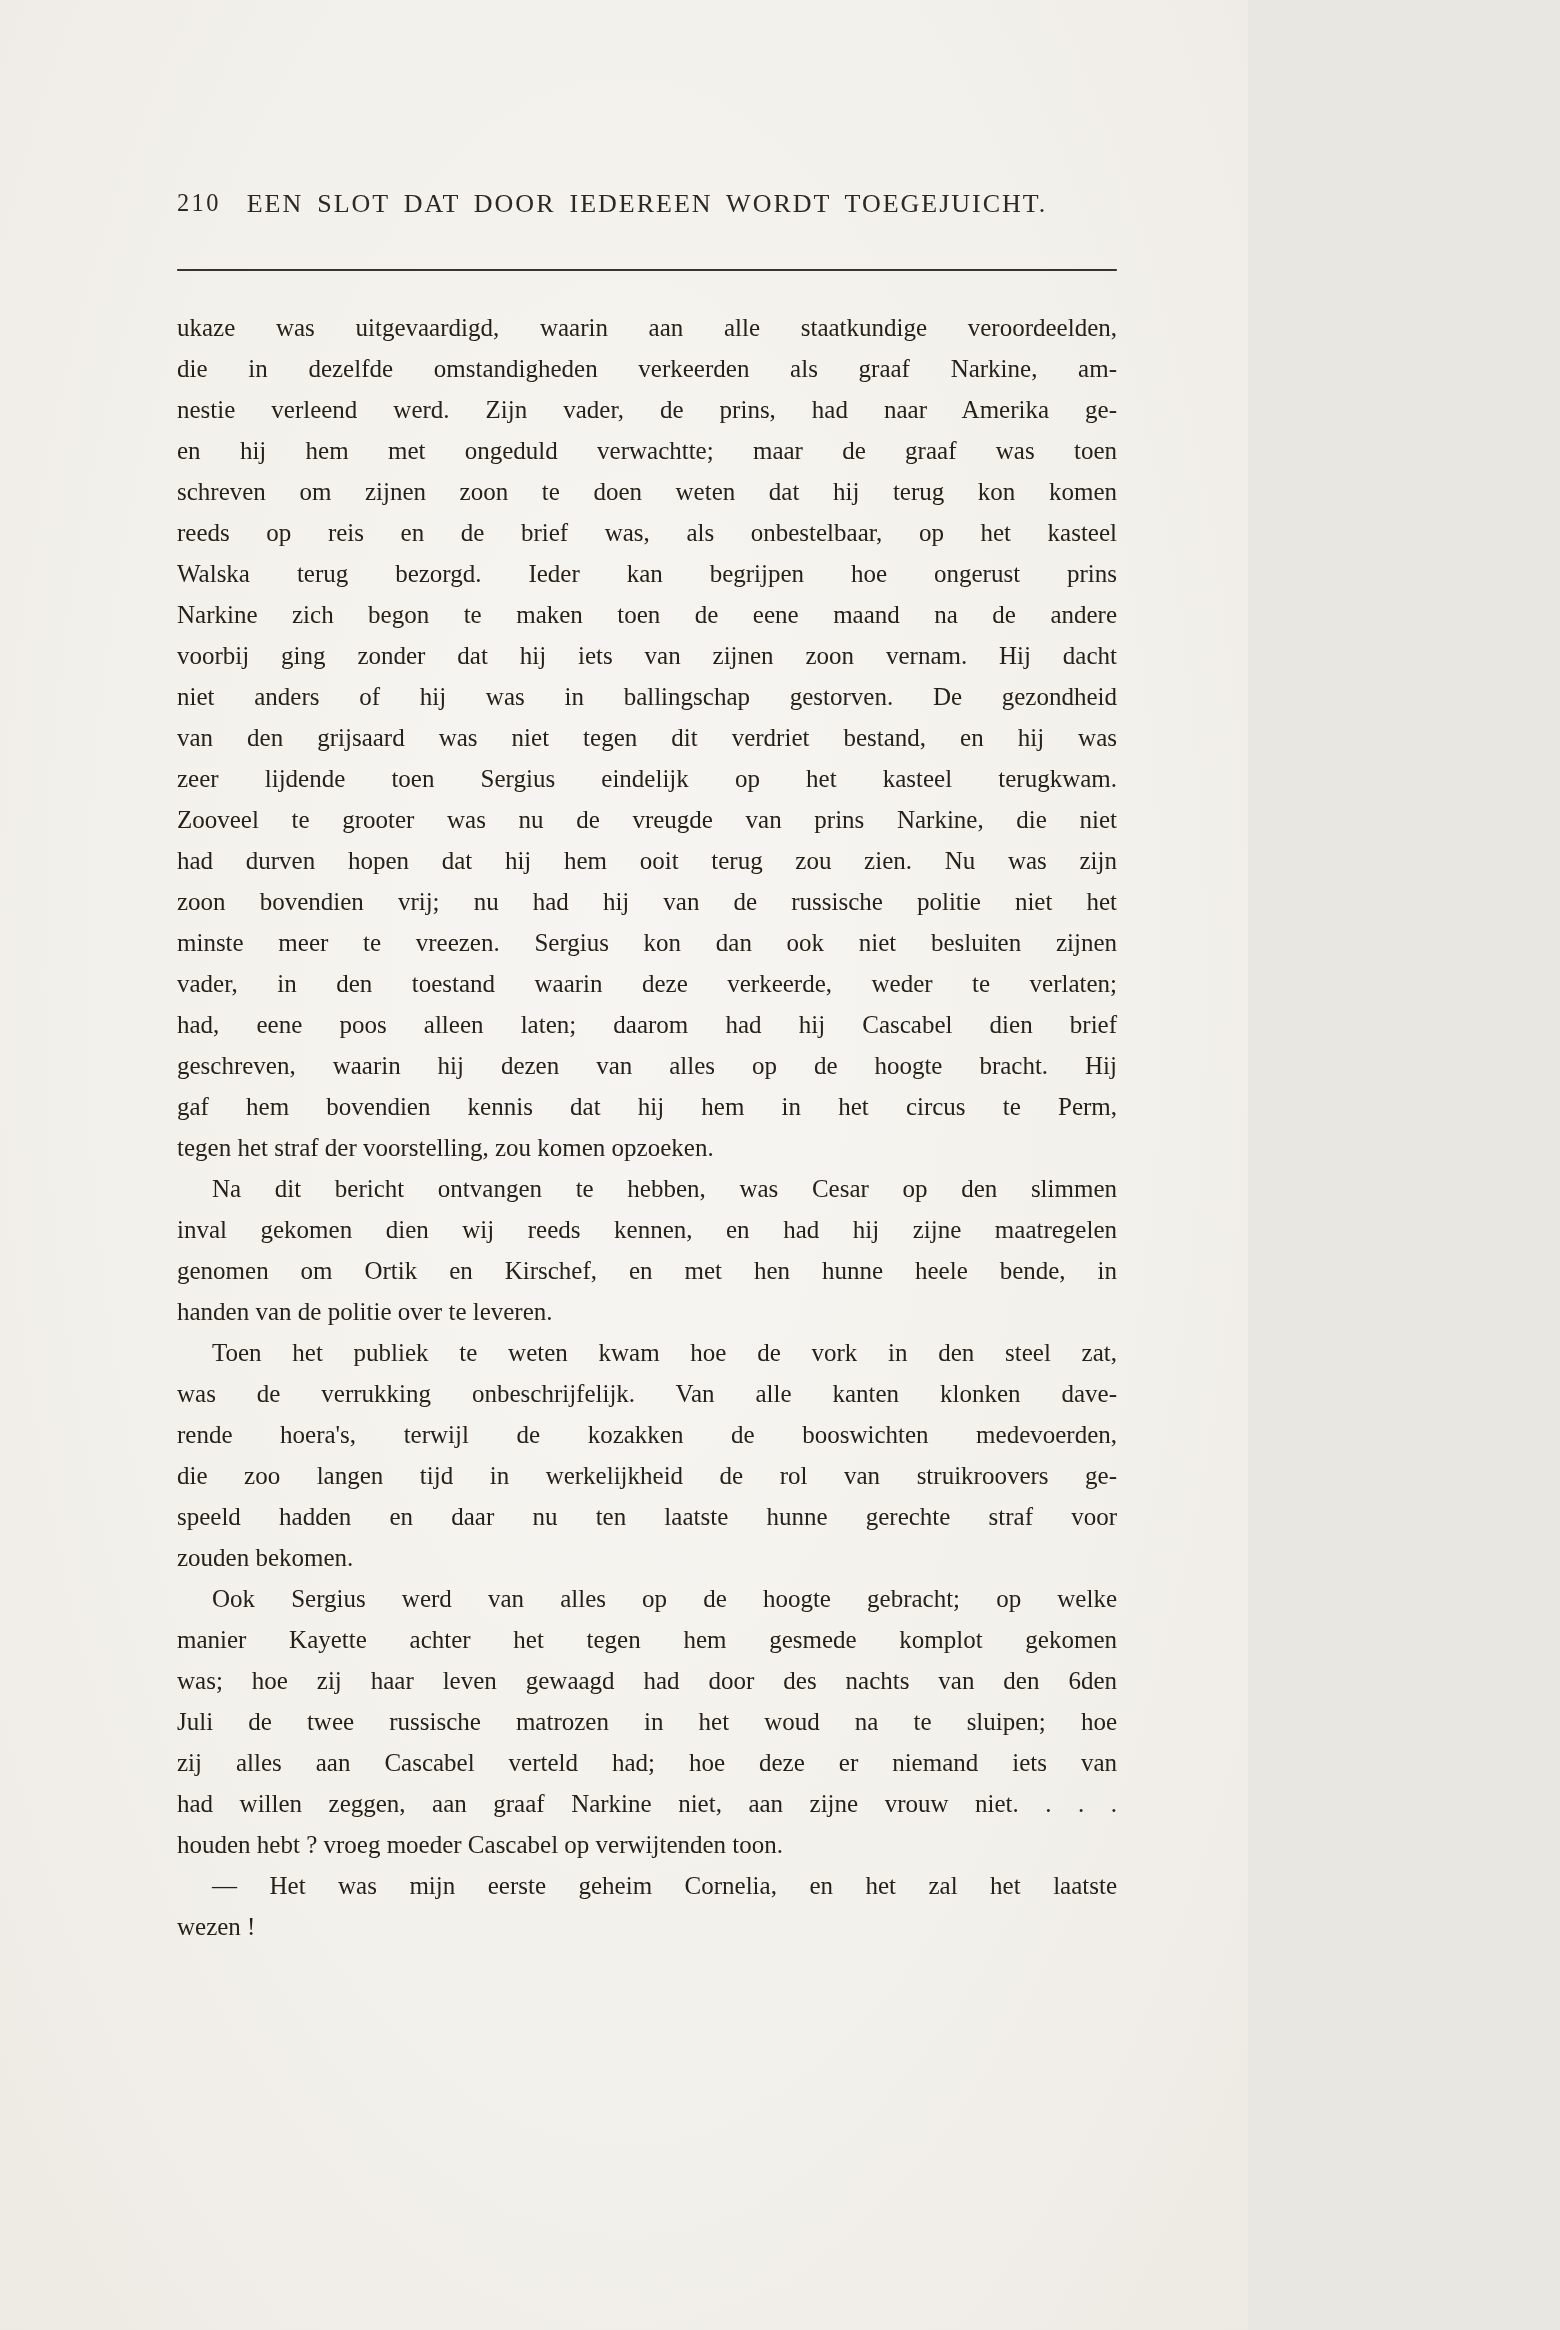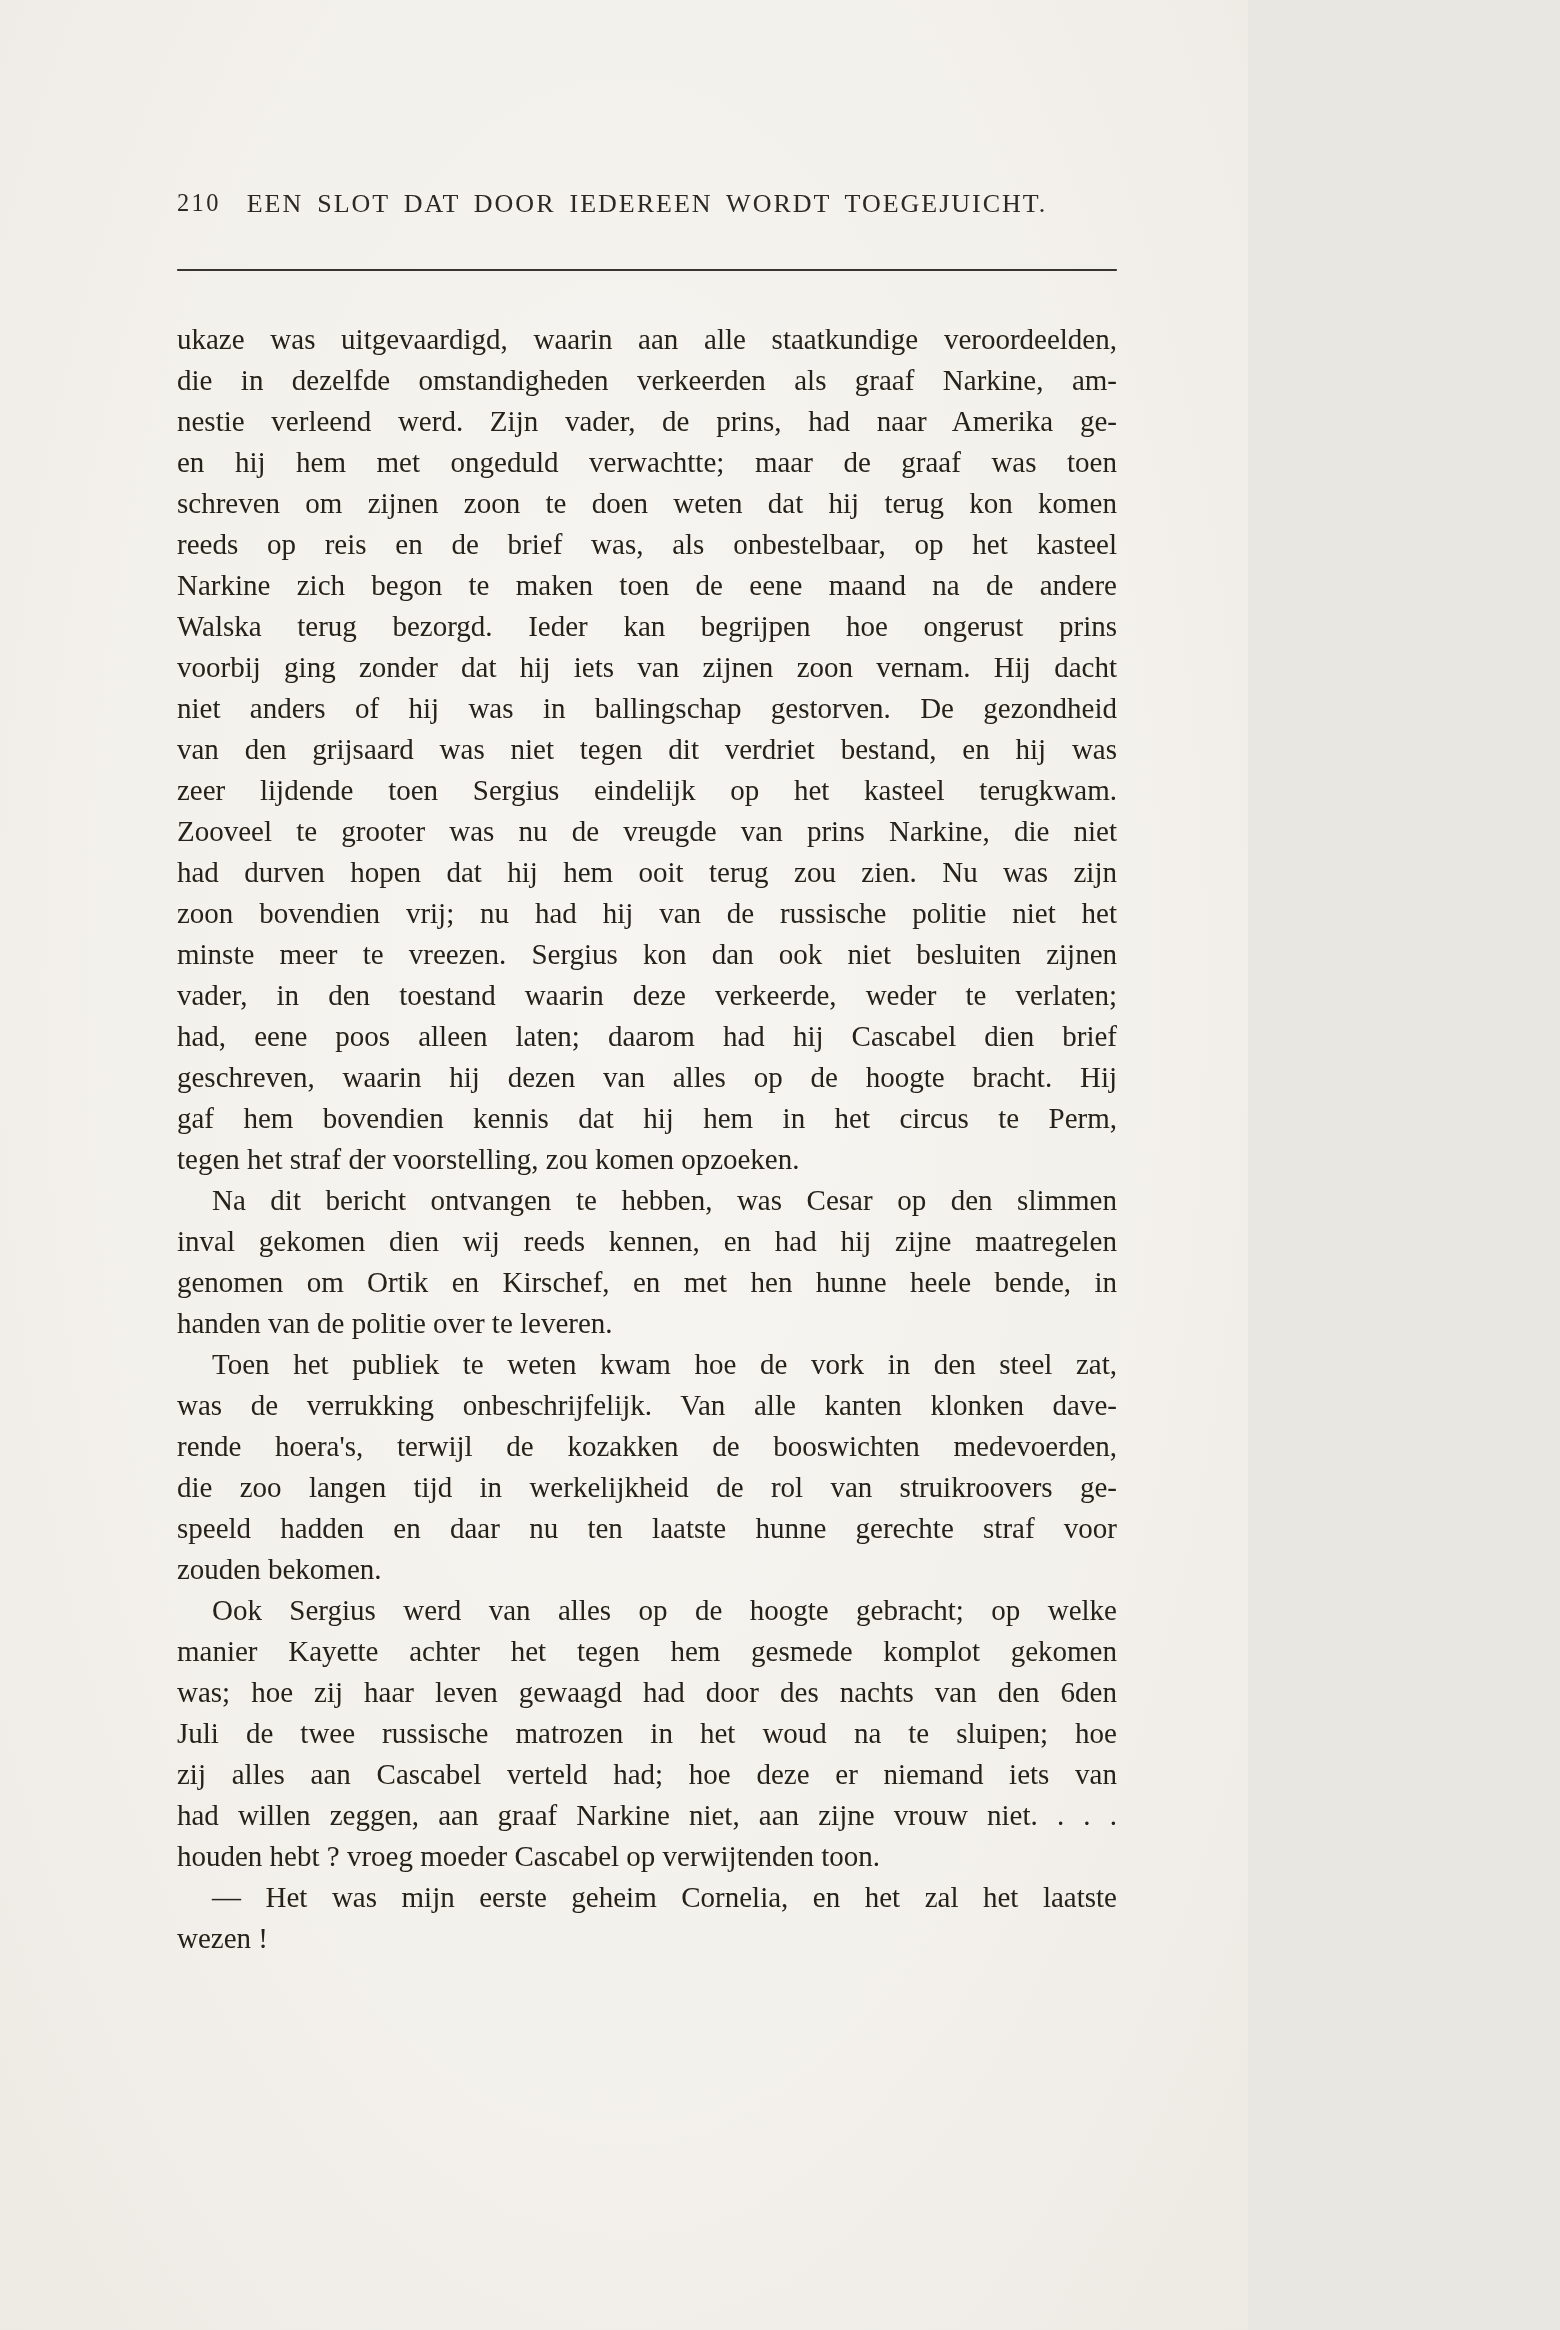--- a/index.html
+++ b/index.html
@@ -39,22 +39,22 @@
     color: #2c2822;
     white-space: nowrap;
   }
   .header-rule {
     margin-top: 49px;
     height: 2.4px;
     background: #38332c;
     border-radius: 0.8px;
   }
   .body-text {
-    margin-top: 48px;
-    font-size: 29px;
+    margin-top: 36px;
+    font-size: 25px;
     line-height: 41px;
     color: #262219;
   }
   .paragraph { margin: 0; }
   .line {
     text-align: justify;
     text-align-last: left;
     white-space: normal;
   }
   .line.j {
@@ -74,22 +74,22 @@
   </header>
   <div class="header-rule"></div>
   <main class="body-text" id="body-text">
       <div class="paragraph">
         <div class="line j">ukaze was uitgevaardigd, waarin aan alle staatkundige veroordeelden,</div>
         <div class="line j">die in dezelfde omstandigheden verkeerden als graaf Narkine, am-</div>
         <div class="line j">nestie verleend werd. Zijn vader, de prins, had naar Amerika ge-</div>
         <div class="line j">en hij hem met ongeduld verwachtte; maar de graaf was toen</div>
         <div class="line j">schreven om zijnen zoon te doen weten dat hij terug kon komen</div>
         <div class="line j">reeds op reis en de brief was, als onbestelbaar, op het kasteel</div>
+        <div class="line j">Walska terug bezorgd. Ieder kan begrijpen hoe ongerust prins</div>
         <div class="line j">Narkine zich begon te maken toen de eene maand na de andere</div>
-        <div class="line j">Walska terug bezorgd. Ieder kan begrijpen hoe ongerust prins</div>
         <div class="line j">voorbij ging zonder dat hij iets van zijnen zoon vernam. Hij dacht</div>
         <div class="line j">niet anders of hij was in ballingschap gestorven. De gezondheid</div>
         <div class="line j">van den grijsaard was niet tegen dit verdriet bestand, en hij was</div>
         <div class="line j">zeer lijdende toen Sergius eindelijk op het kasteel terugkwam.</div>
         <div class="line j">Zooveel te grooter was nu de vreugde van prins Narkine, die niet</div>
         <div class="line j">had durven hopen dat hij hem ooit terug zou zien. Nu was zijn</div>
         <div class="line j">zoon bovendien vrij; nu had hij van de russische politie niet het</div>
         <div class="line j">minste meer te vreezen. Sergius kon dan ook niet besluiten zijnen</div>
         <div class="line j">vader, in den toestand waarin deze verkeerde, weder te verlaten;</div>
         <div class="line j">had, eene poos alleen laten; daarom had hij Cascabel dien brief</div>

